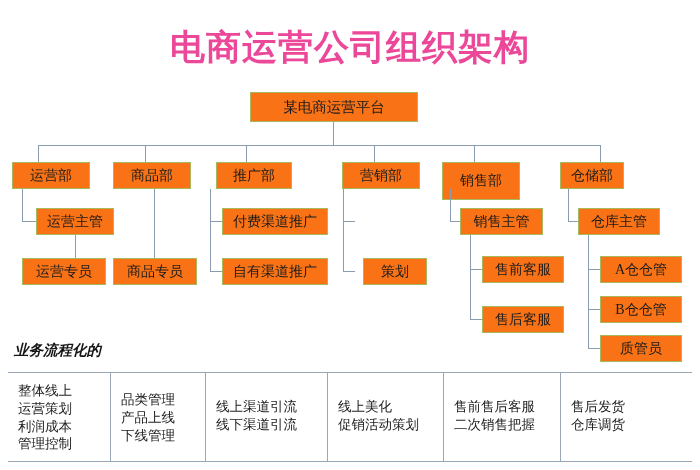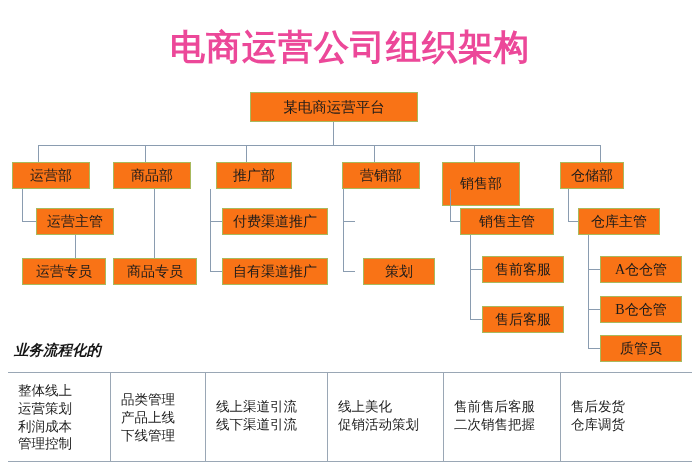--- a/index.html
+++ b/index.html
@@ -83,46 +83,46 @@
   <div class="ln v" style="left:145px;top:145px;height:17px;"></div>
   <div class="ln v" style="left:246px;top:145px;height:17px;"></div>
   <div class="ln v" style="left:374px;top:145px;height:17px;"></div>
   <div class="ln v" style="left:474px;top:145px;height:17px;"></div>
   <div class="ln v" style="left:600px;top:145px;height:17px;"></div>
 
   <div class="node" style="left:12px;top:162px;width:78px;height:27px;">运营部</div>
   <div class="node" style="left:113px;top:162px;width:78px;height:27px;">商品部</div>
   <div class="node" style="left:216px;top:162px;width:76px;height:27px;">推广部</div>
   <div class="node" style="left:342px;top:162px;width:78px;height:27px;">营销部</div>
-  <div class="node" style="left:442px;top:162px;width:78px;height:44px;">销售部</div>
+  <div class="node" style="left:442px;top:162px;width:78px;height:38px;">销售部</div>
   <div class="node" style="left:560px;top:162px;width:64px;height:27px;">仓储部</div>
 
   <div class="ln v" style="left:22px;top:189px;height:32px;"></div>
   <div class="ln h" style="left:22px;top:221px;width:14px;"></div>
   <div class="node" style="left:36px;top:208px;width:78px;height:27px;">运营主管</div>
   <div class="ln v" style="left:75px;top:235px;height:30px;"></div>
   <div class="node" style="left:22px;top:258px;width:84px;height:27px;">运营专员</div>
 
   <div class="ln v" style="left:154px;top:189px;height:69px;"></div>
   <div class="node" style="left:113px;top:258px;width:84px;height:27px;">商品专员</div>
 
   <div class="ln v" style="left:210px;top:189px;height:82px;"></div>
   <div class="ln h" style="left:210px;top:221px;width:12px;"></div>
   <div class="node" style="left:222px;top:208px;width:106px;height:27px;">付费渠道推广</div>
   <div class="ln h" style="left:210px;top:271px;width:12px;"></div>
   <div class="node" style="left:222px;top:258px;width:106px;height:27px;">自有渠道推广</div>
 
   <div class="ln v" style="left:343px;top:189px;height:82px;"></div>
   <div class="ln h" style="left:343px;top:221px;width:12px;"></div>
   <div class="ln h" style="left:343px;top:271px;width:12px;"></div>
-  <div class="node" style="left:363px;top:258px;width:72px;height:27px;">策划</div>
+  <div class="node" style="left:363px;top:258px;width:64px;height:27px;">策划</div>
 
   <div class="ln v" style="left:450px;top:189px;height:32px;"></div>
   <div class="ln h" style="left:450px;top:221px;width:10px;"></div>
-  <div class="node" style="left:460px;top:208px;width:94px;height:27px;">销售主管</div>
+  <div class="node" style="left:460px;top:208px;width:83px;height:27px;">销售主管</div>
   <div class="ln v" style="left:470px;top:235px;height:84px;"></div>
   <div class="ln h" style="left:470px;top:269px;width:12px;"></div>
   <div class="node" style="left:482px;top:256px;width:82px;height:27px;">售前客服</div>
   <div class="ln h" style="left:470px;top:319px;width:12px;"></div>
   <div class="node" style="left:482px;top:306px;width:82px;height:27px;">售后客服</div>
 
   <div class="ln v" style="left:568px;top:189px;height:32px;"></div>
   <div class="ln h" style="left:568px;top:221px;width:10px;"></div>
   <div class="node" style="left:578px;top:208px;width:82px;height:27px;">仓库主管</div>
   <div class="ln v" style="left:588px;top:235px;height:113px;"></div>

